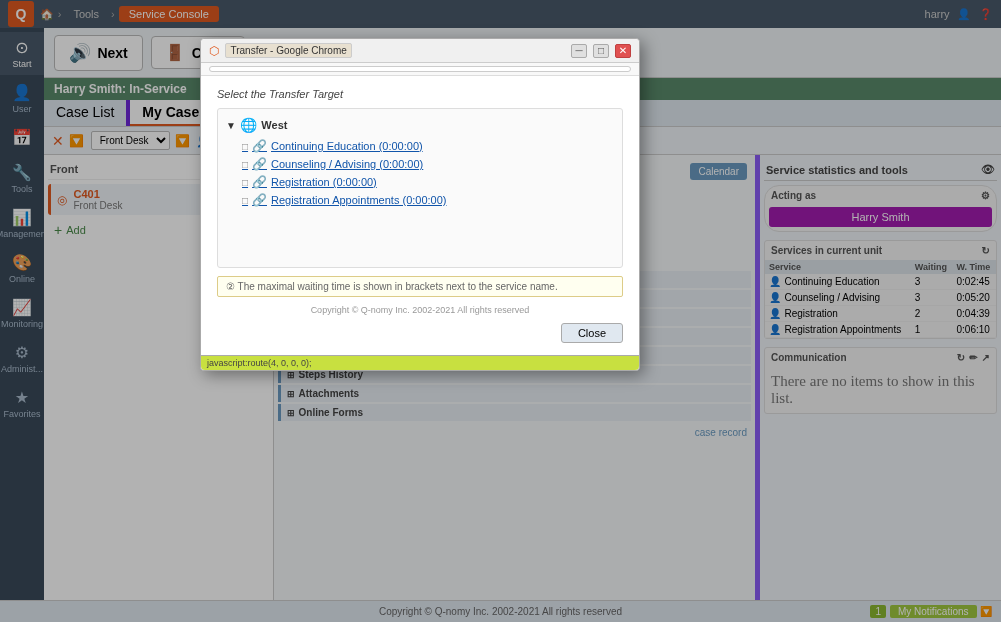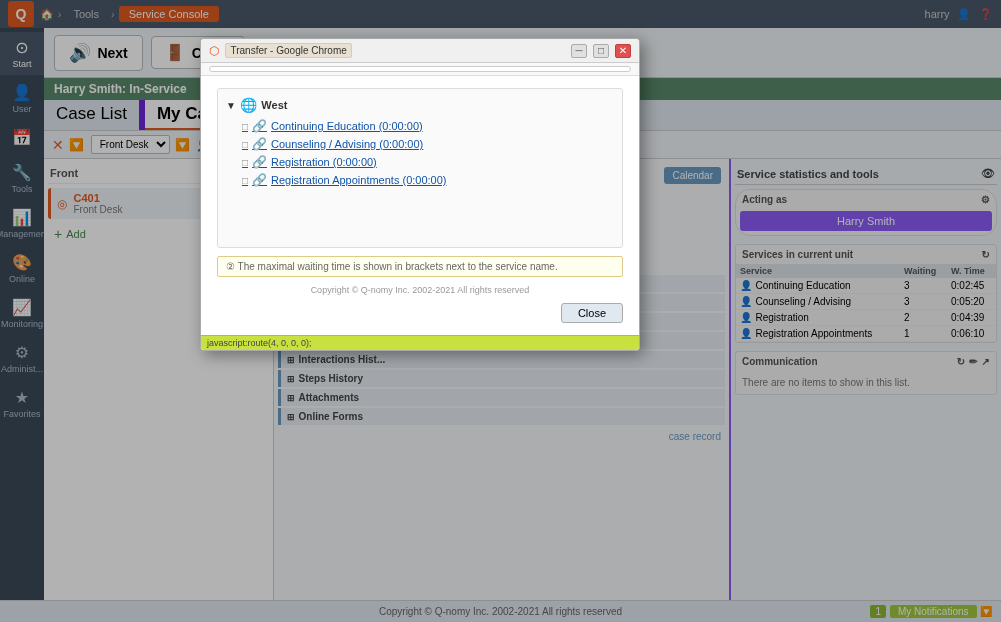--- a/index.html
+++ b/index.html
@@ -31,21 +31,21 @@
     .btn-next { display: flex; align-items: center; gap: 6px; background: white; border: 1px solid #bbb; border-radius: 4px; padding: 6px 14px; cursor: pointer; font-size: 14px; font-weight: bold; }
     .btn-next .icon { color: #e05a20; font-size: 18px; }
     .btn-close-action { display: flex; align-items: center; gap: 6px; background: white; border: 1px solid #bbb; border-radius: 4px; padding: 6px 14px; cursor: pointer; font-size: 14px; font-weight: bold; }
     .btn-close-action .icon { color: #e05a20; font-size: 16px; }
 
     
     .sub-header { background: #5a8a6a; color: white; padding: 4px 10px; font-size: 12px; font-weight: bold; }
 
     
     .tabs-bar { display: flex; background: #e0e8f0; border-bottom: 1px solid #ccc; }
-    .tab-item { padding: 4px 12px; cursor: pointer; font-size: 17px; border-right: 6px solid #6d28d9; }
+    .tab-item { padding: 4px 12px; cursor: pointer; font-size: 14px; border-right: 4px solid #6d28d9; }
     .tab-item.active { background: white; font-weight: bold; border-bottom: 2px solid #e05a20; }
 
     
     .two-panel { display: flex; flex: 1; overflow: hidden; }
     .left-panel { width: 230px; background: white; border-right: 1px solid #ccc; overflow-y: auto; padding: 4px; }
     .right-panel { flex: 1; background: #f5f8fa; overflow-y: auto; padding: 4px; }
 
     
     .panel-title { font-size: 11px; font-weight: bold; color: #555; padding: 4px 2px; border-bottom: 1px solid #eee; margin-bottom: 4px; }
     .case-item { display: flex; align-items: center; gap: 6px; padding: 4px 6px; background: #f0f4f8; border-radius: 3px; margin-bottom: 3px; border-left: 3px solid #e05a20; }
@@ -59,36 +59,36 @@
     .r-tab { padding: 2px 8px; background: #dde4ea; border-radius: 3px; font-size: 10px; cursor: pointer; }
     .r-tab.active { background: #e05a20; color: white; }
 
     
     .form-section { margin-bottom: 4px; }
     .form-section-title { background: #e8eef4; padding: 3px 6px; font-size: 10px; font-weight: bold; color: #444; border-left: 3px solid #6a9ac0; margin-bottom: 2px; cursor: pointer; display: flex; align-items: center; gap: 4px; }
     .form-row { display: flex; gap: 8px; padding: 2px 4px; font-size: 10px; align-items: center; }
     .form-label { color: #666; min-width: 80px; }
 
     
-    .stats-panel { width: 272px; background: #f0f4f8; border-left: 2px solid #8b5cf6; overflow-y: auto; padding: 4px; }
+    .stats-panel { width: 246px; background: #f0f4f8; border-left: 5px solid #8b5cf6; overflow-y: auto; padding: 4px; }
     .stats-title { font-size: 11px; font-weight: bold; color: #444; padding: 4px 2px; border-bottom: 1px solid #ccc; margin-bottom: 4px; display: flex; align-items: center; justify-content: space-between; }
 
     .acting-as-box { background: #f5f5f5; border: 1px solid #ddd; border-radius: 15px; margin-bottom: 8px; }
     .acting-as-title { display: flex; align-items: center; justify-content: space-between; padding: 4px 6px; font-size: 10px; font-weight: bold; color: #555; }
-    .acting-as-user { background: #8b5cf6; color: white; padding: 4px 8px; font-size: 11px; border-radius: 3px; margin: 2px 4px 4px; text-align: center; }
+    .acting-as-user { background: #a21caf; color: white; padding: 4px 8px; font-size: 11px; border-radius: 3px; margin: 2px 4px 4px; text-align: center; }
 
     .services-box { background: #f5f5f5; border: 1px solid #ddd; border-radius: 3px; margin-bottom: 8px; }
     .services-title { display: flex; align-items: center; justify-content: space-between; padding: 4px 6px; font-size: 10px; font-weight: bold; color: #555; }
     .services-table { width: 100%; border-collapse: collapse; font-size: 10px; }
     .services-table th { background: #dde4ea; padding: 2px 4px; text-align: left; font-size: 9px; color: #555; }
     .services-table td { padding: 2px 4px; border-bottom: 1px solid #eee; vertical-align: top; }
 
     .comm-box { background: #f5f5f5; border: 1px solid #ddd; border-radius: 3px; margin-bottom: 16px; }
     .comm-title { display: flex; align-items: center; justify-content: space-between; padding: 4px 6px; font-size: 10px; font-weight: bold; color: #555; }
-    .comm-content { padding: 6px; font-size: 10px; color: #777; }
+    .comm-content { padding: 6px; font-size: 15px; color: #777; font-family: Liberation Serif, serif; }
 
     
     .calendar-bar { display: flex; justify-content: flex-end; padding: 4px; }
     .calendar-btn { background: #6a9ac0; color: white; border: none; border-radius: 3px; padding: 3px 8px; font-size: 10px; cursor: pointer; text-align: right; }
 
     
     .overlay { position: absolute; top: 0; left: 0; width: 100%; height: 100%; background: rgba(0,0,0,0.3); z-index: 100; }
 
     
     .modal { position: absolute; top: 38px; left: 200px; width: 440px; background: white; border: 1px solid #aaa; border-radius: 4px; box-shadow: 4px 4px 16px rgba(0,0,0,0.4); z-index: 200; }
@@ -386,20 +386,21 @@
       <div class="modal-ctrl-btn">□</div>
       <div class="modal-ctrl-btn close-btn">✕</div>
     </div>
   </div>
 
   <div style="background:#f8f8f8; border-bottom:1px solid #ddd; padding:3px 8px; display:flex; align-items:center; gap:4px;">
     <div style="flex:1; background:white; border:1px solid #ccc; border-radius:10px; padding:2px 8px; font-size:10px; color:#666;"></div>
   </div>
 
   <div class="modal-body">
+    <div class="modal-subheading">Select the Transfer Target</div>
 
     <div class="transfer-tree" style="border:1px solid #ddd; border-radius:3px; min-height:160px; background:#fafafa; padding:8px;">
       <div class="tree-root">
         <span style="font-size:10px; cursor:pointer;">▼</span>
         <span style="font-size:14px;">🌐</span>
         <span>West</span>
       </div>
       <div id="tree-items-container">
           <div class="tree-item">
             <span class="tree-expand">□</span>

